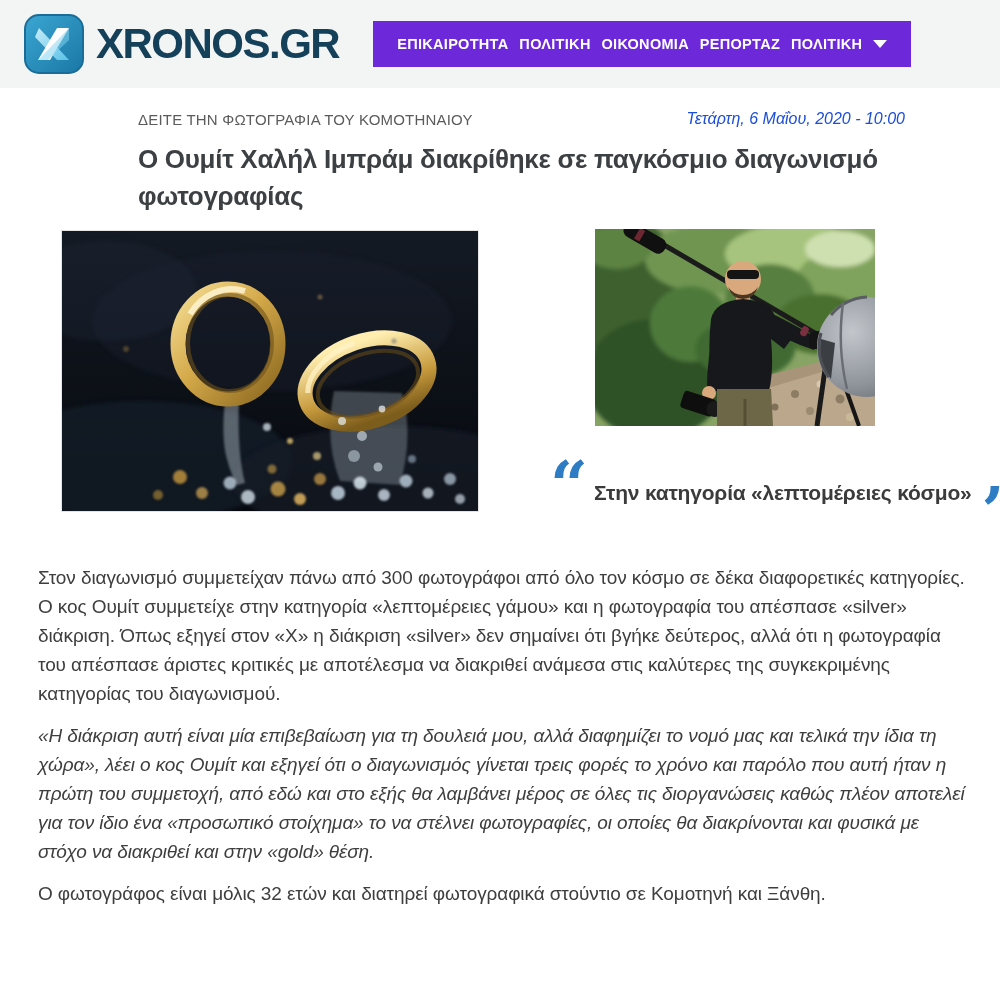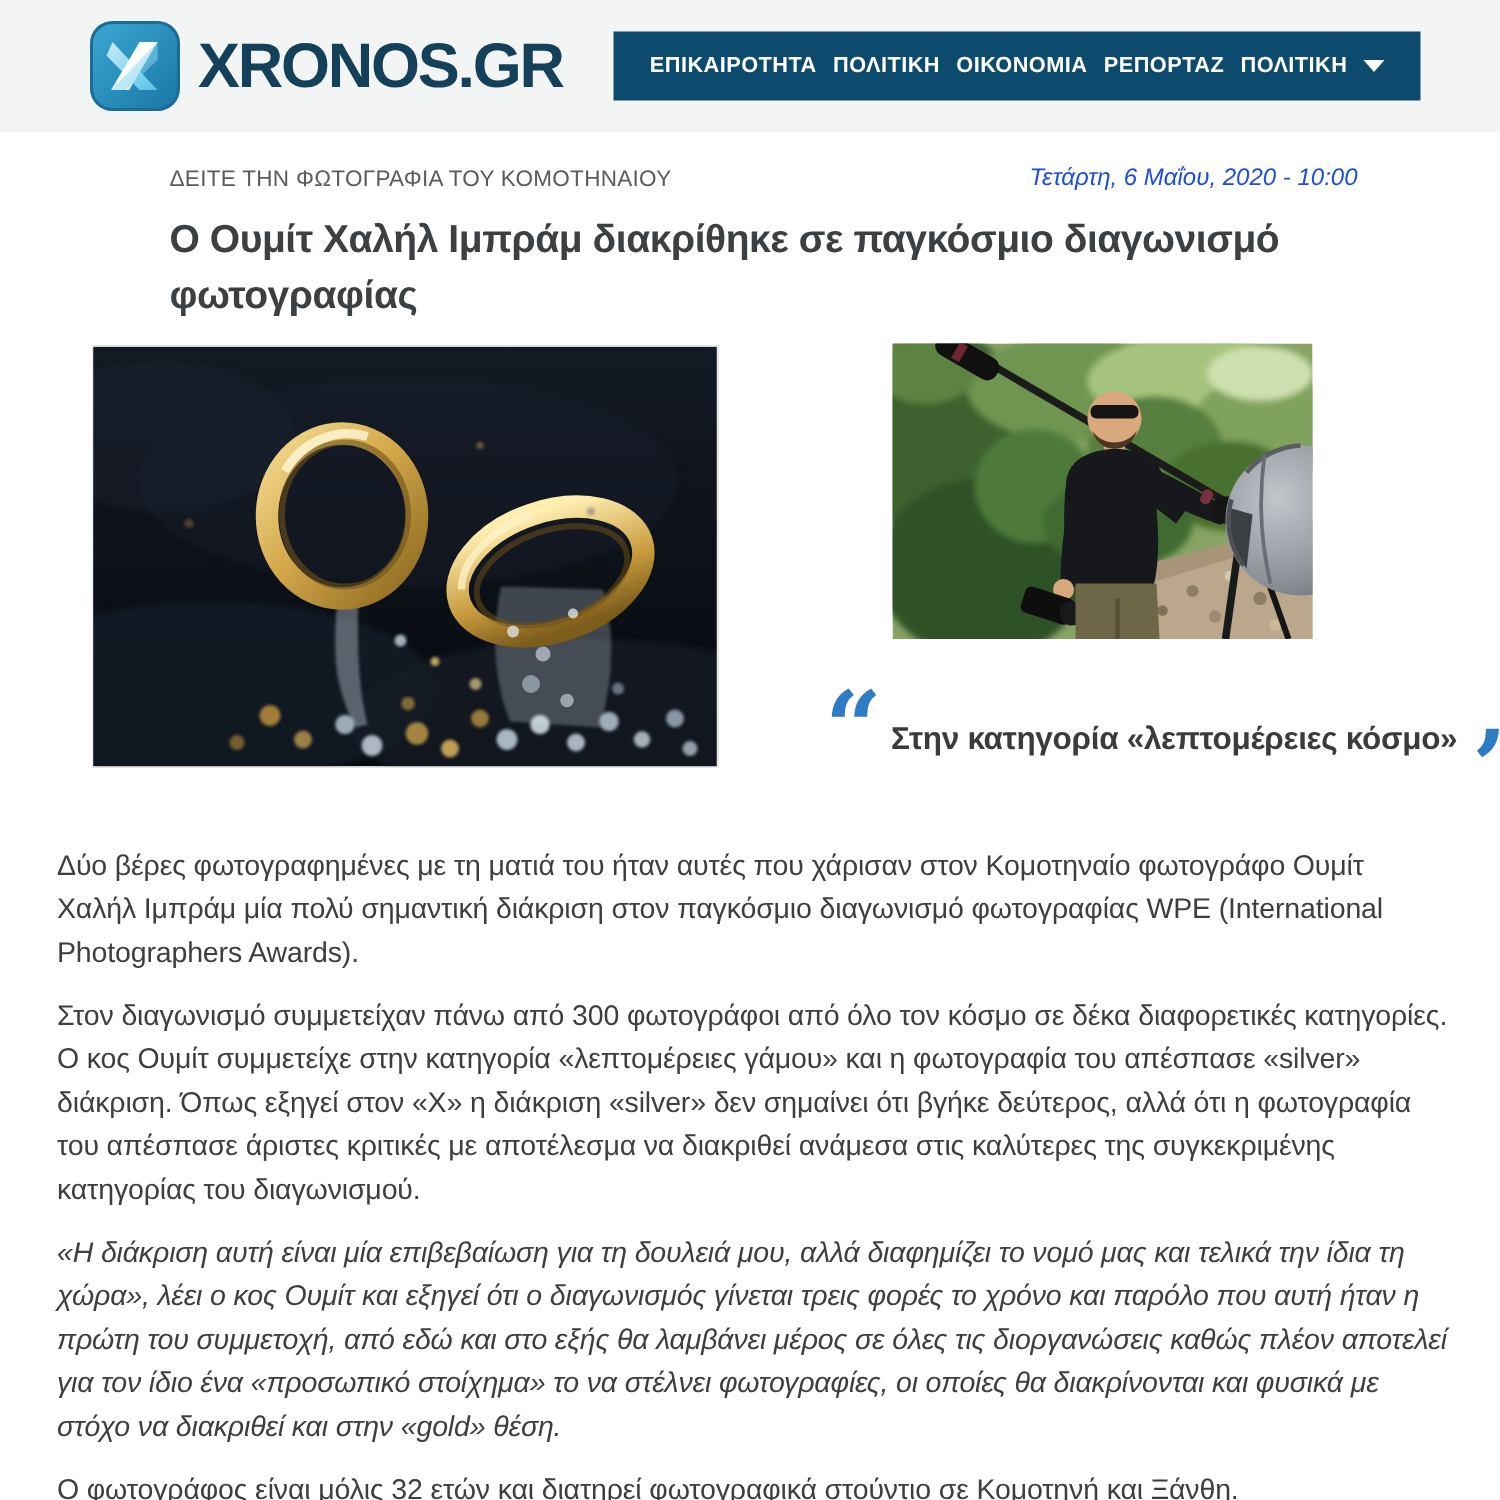--- a/index.html
+++ b/index.html
@@ -1,37 +1,37 @@
 <!DOCTYPE html>
 <html lang="el"><head>
 <meta charset="utf-8">
 <style>
   * { margin:0; padding:0; box-sizing:border-box; }
   html,body { width:1000px; height:1000px; background:#ffffff; overflow:hidden;
               font-family:"Liberation Sans", sans-serif; }
 
   
   .header { height:88px; background:#f3f4f4; display:flex; align-items:center;
-            padding-left:60px; }
+            padding-left:24px; }
   .logo { display:flex; align-items:center; gap:12px; cursor:pointer; }
   .logo-icon { width:60px; height:60px; display:block; }
   .wordmark { font-size:42px; font-weight:bold; color:#15405a; letter-spacing:-1.5px; }
 
-  .nav { margin-left:34px; width:538px; height:46px; background:#0c4a6e;
+  .nav { margin-left:34px; width:538px; height:46px; background:#6d28d9;
          display:flex; align-items:center; justify-content:space-between;
          padding:0 24px; }
   .nav-item { color:#ffffff; font-size:14.5px; font-weight:bold; letter-spacing:.3px;
               cursor:pointer; white-space:nowrap; }
   .caret { width:0; height:0; border-left:7px solid transparent;
            border-right:7px solid transparent; border-top:8px solid #ffffff;
            cursor:pointer; }
 
   
   .main { padding:0 35px 0 38px; }
-  .article-head { margin-left:75px; margin-right:60px; padding-top:22px; }
+  .article-head { margin-left:100px; margin-right:60px; padding-top:22px; }
   .meta-row { display:flex; justify-content:space-between; align-items:flex-end; }
   .kicker { font-size:15px; color:#5b5b5b; letter-spacing:.2px; }
   .date { font-size:16px; font-style:italic; color:#1d4ed8; }
   .title { margin-top:13px; font-size:26px; line-height:37px; font-weight:600;
            color:#3c4043; letter-spacing:-.3px; max-width:780px; }
 
   
   .figures { position:relative; height:318px; margin-top:16px; }
   .fig-left  { position:absolute; left:24px; top:0;  width:416px; height:280px;
                outline:1px solid #e4e4e4; }
@@ -259,18 +259,17 @@
     </div>
 
     <div class="pullquote">
       <span class="q-open">“</span>
       <span class="q-text">Στην κατηγορία «λεπτομέρειες κόσμο»</span>
       <span class="q-close">”</span>
     </div>
   </div>
 
   <div class="body-text">
-    <p>Δύο βέρες φωτογραφημένες με τη ματιά του ήταν αυτές που χάρισαν στον Κομοτηναίο φωτογράφο Ουμίτ Χαλήλ Ιμπράμ μία πολύ σημαντική διάκριση στον παγκόσμιο διαγωνισμό φωτογραφίας WPE (International Photographers Awards).</p>
     <p>Στον διαγωνισμό συμμετείχαν πάνω από 300 φωτογράφοι από όλο τον κόσμο σε δέκα διαφορετικές κατηγορίες. Ο κος Ουμίτ συμμετείχε στην κατηγορία «λεπτομέρειες γάμου» και η φωτογραφία του απέσπασε «silver» διάκριση. Όπως εξηγεί στον «Χ» η διάκριση «silver» δεν σημαίνει ότι βγήκε δεύτερος, αλλά ότι η φωτογραφία του απέσπασε άριστες κριτικές με αποτέλεσμα να διακριθεί ανάμεσα στις καλύτερες της συγκεκριμένης κατηγορίας του διαγωνισμού.</p>
     <p class="italic">«Η διάκριση αυτή είναι μία επιβεβαίωση για τη δουλειά μου, αλλά διαφημίζει το νομό μας και τελικά την ίδια τη χώρα», λέει ο κος Ουμίτ και εξηγεί ότι ο διαγωνισμός γίνεται τρεις φορές το χρόνο και παρόλο που αυτή ήταν η πρώτη του συμμετοχή, από εδώ και στο εξής θα λαμβάνει μέρος σε όλες τις διοργανώσεις καθώς πλέον αποτελεί για τον ίδιο ένα «προσωπικό στοίχημα» το να στέλνει φωτογραφίες, οι οποίες θα διακρίνονται και φυσικά με στόχο να διακριθεί και στην «gold» θέση.</p>
     <p>Ο φωτογράφος είναι μόλις 32 ετών και διατηρεί φωτογραφικά στούντιο σε Κομοτηνή και Ξάνθη.</p>
   </div>
 </div>
 
 </body></html>

